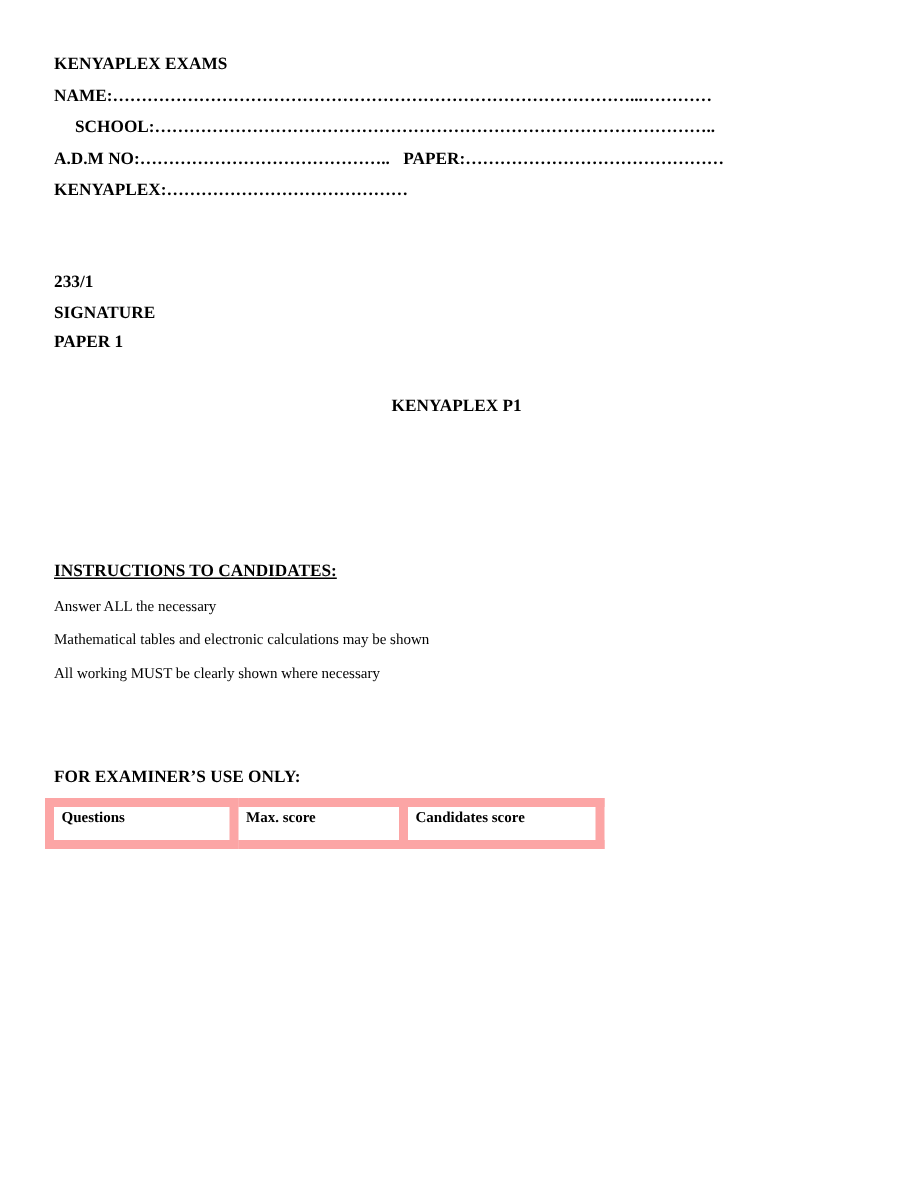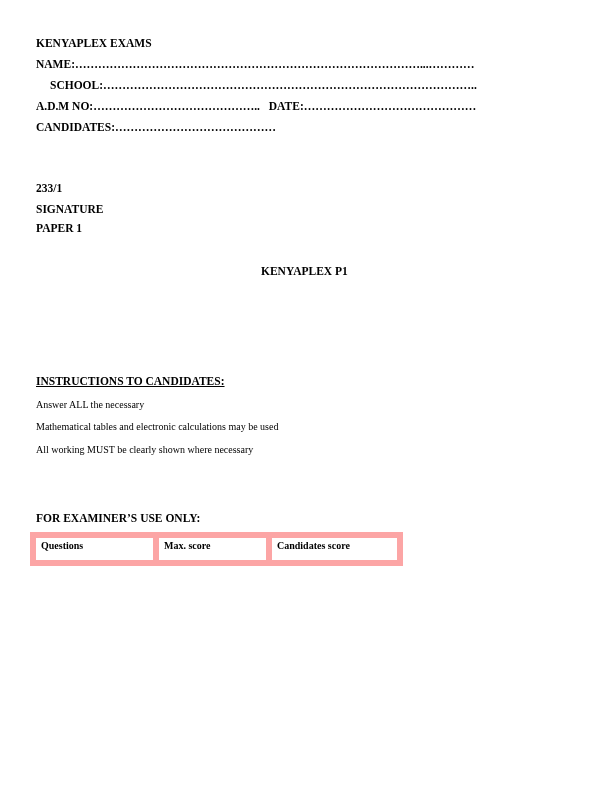--- a/index.html
+++ b/index.html
@@ -23,32 +23,32 @@
     table.exam td.c3 { width: 115px; }
   </style>
 </head>
 <body>
 
 <div class="line" style="top:37px;">KENYAPLEX EXAMS</div>
 <div class="line" style="top:58px;">NAME:………………………………………………………………………………...…………</div>
 <div class="line" style="top:79px;margin-left:14px;">SCHOOL:……………………………………………………………………………………..</div>
 <div class="line" style="top:100px;">
   <span>A.D.M NO:……………………………………..</span>
-  <span style="margin-left:6px;">DATE:………………………………………</span>
+  <span style="margin-left:6px;">PAPER:………………………………………</span>
 </div>
-<div class="line" style="top:121px;">CANDIDATES:……………………………………</div>
+<div class="line" style="top:121px;">KENYAPLEX:……………………………………</div>
 
 <div class="line" style="top:182px;">233/1</div>
 <div class="line" style="top:203px;">SIGNATURE</div>
 <div class="line" style="top:222px;">PAPER 1</div>
 <div class="line" style="top:265px; left:261px;">KENYAPLEX P1</div>
 
 <div class="line underline" style="top:375px;">INSTRUCTIONS TO CANDIDATES:</div>
 <div class="line regular" style="top:399px;">Answer ALL the necessary</div>
-<div class="line regular" style="top:421px;">Mathematical tables and electronic calculations may be used</div>
+<div class="line regular" style="top:421px;">Mathematical tables and electronic calculations may be shown</div>
 <div class="line regular" style="top:444px;">All working MUST be clearly shown where necessary</div>
 
 <div class="line" style="top:512px;">FOR EXAMINER’S USE ONLY:</div>
 
 <table class="exam">
   <tbody>
       <tr>
     <td class="c1">Questions</td>
     <td class="c2">Max. score</td>
     <td class="c3">Candidates score</td>

